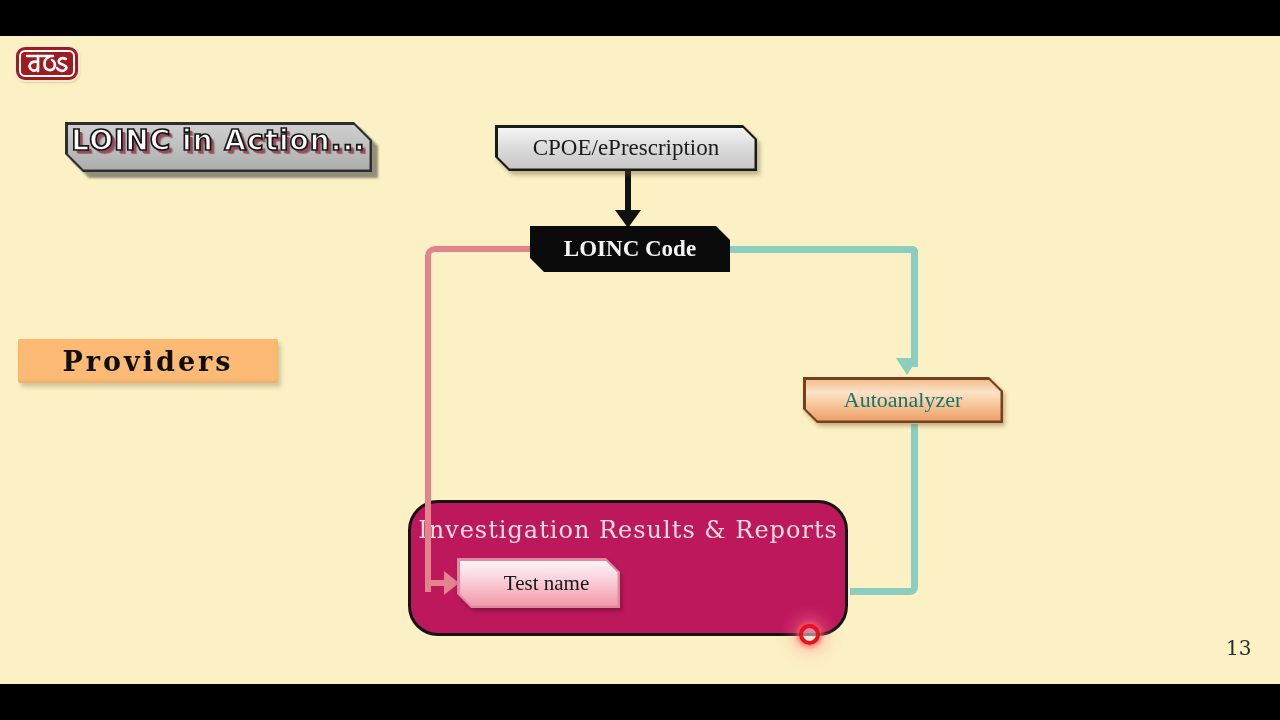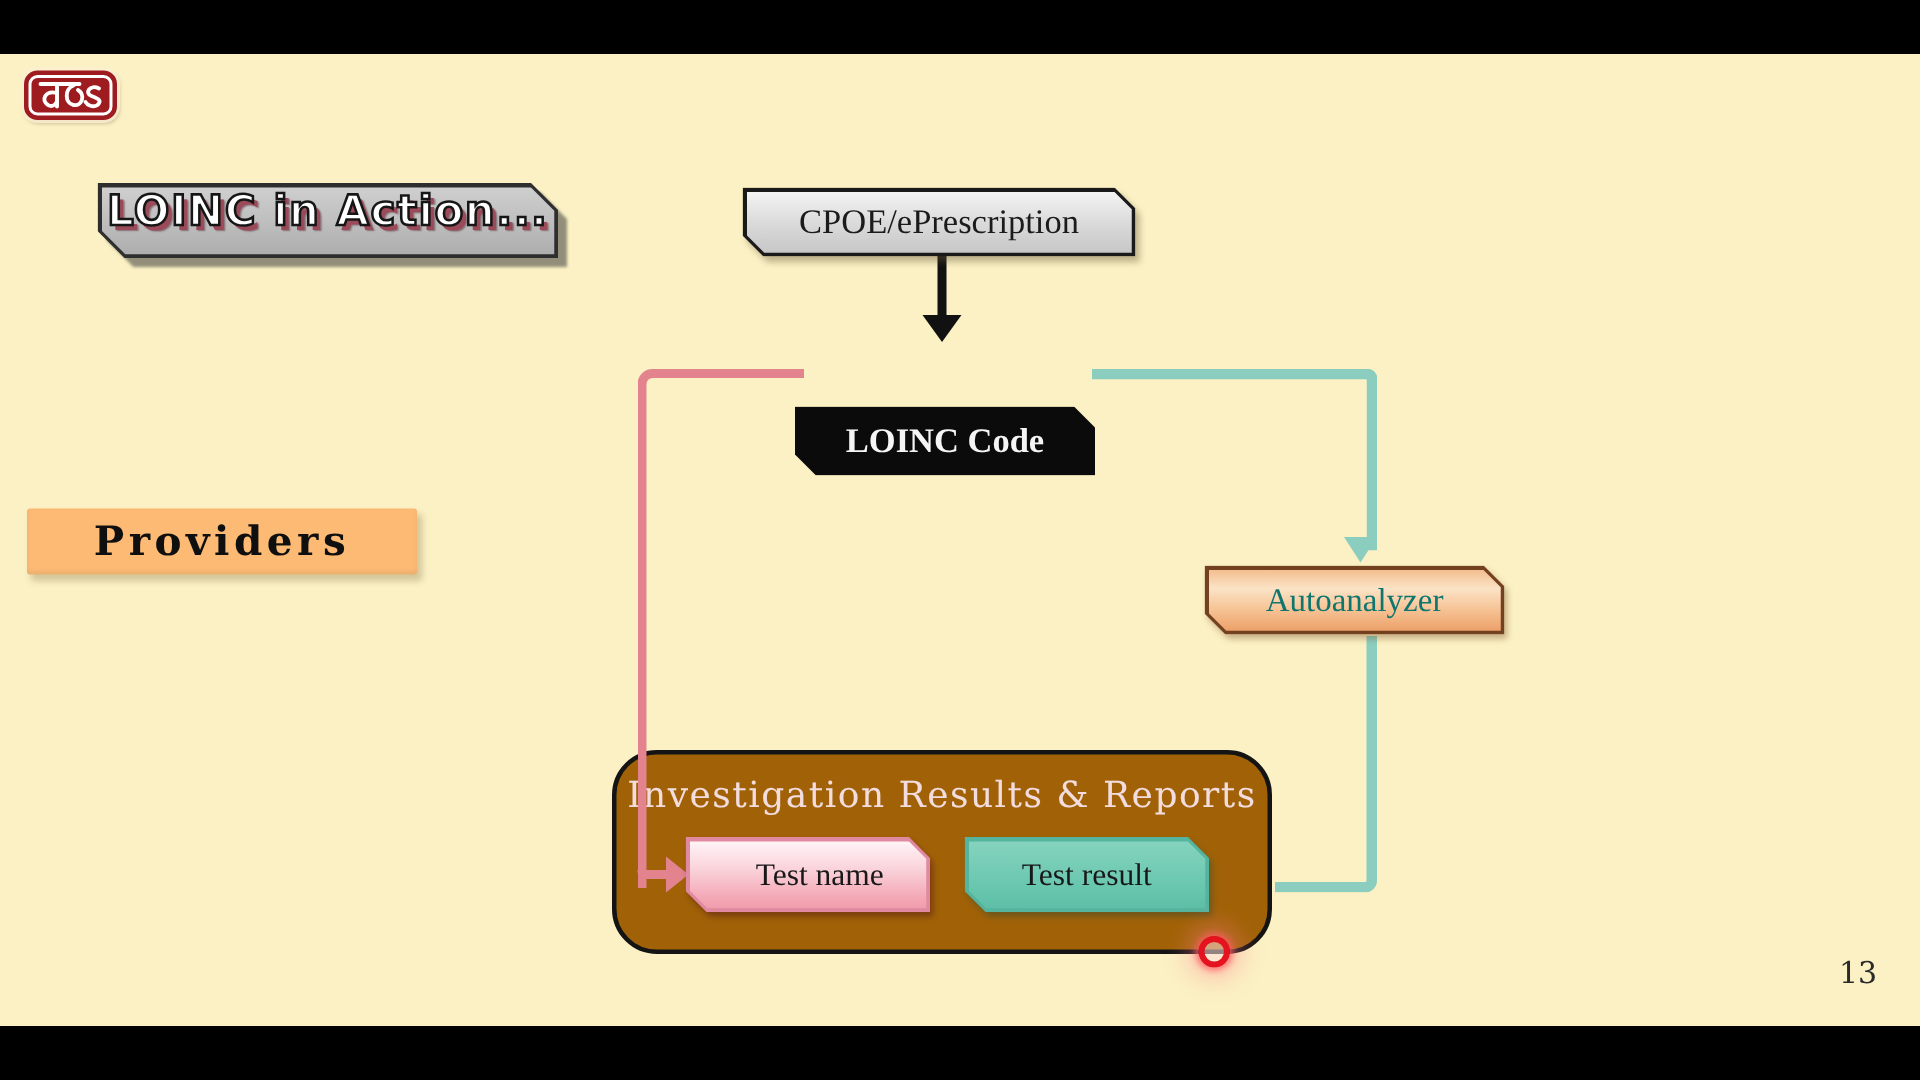--- a/index.html
+++ b/index.html
@@ -48,21 +48,21 @@
     padding-bottom:14px;
   }
 
   
   #cpoe-box{left:495px;top:125px;width:262px;height:46px;filter:drop-shadow(3px 4px 2px rgba(100,85,55,.4));z-index:4;}
   #cpoe-box .edge{background:#1A1A1A;}
   #cpoe-box .fill{background:linear-gradient(180deg,#F4F4F4 0%,#DDDDDD 45%,#C6C6C6 100%);}
   #cpoe-box .label{font-size:23px;color:#1b1b1b;}
 
   
-  #loinc-box{left:530px;top:226px;width:200px;height:46px;z-index:4;margin-top:45px;}
+  #loinc-box{left:530px;top:226px;width:200px;height:46px;z-index:4;}
   #loinc-box .edge{background:#0B0B0B;}
   #loinc-box .fill{background:#0B0B0B;}
   #loinc-box .label{font-size:23px;font-weight:bold;color:#F5F5F5;}
 
   
   #autoanalyzer-box{left:803px;top:377px;width:200px;height:46px;filter:drop-shadow(2px 3px 2px rgba(120,70,30,.4));z-index:4;}
   #autoanalyzer-box .edge{background:#73411F;}
   #autoanalyzer-box .fill{background:linear-gradient(180deg,#F3BE8F 0%,#FBE3C6 30%,#F6C294 65%,#EC9F68 100%);}
   #autoanalyzer-box .label{font-size:22px;color:#0f766e;}
 
@@ -72,21 +72,21 @@
     box-shadow:3px 4px 4px rgba(120,100,60,.3),inset 0 -2px 3px rgba(150,130,90,.18);
     display:flex;align-items:center;justify-content:center;z-index:4;border-radius:2px;
   }
   #providers-box .label{
     font-size:27px;font-weight:bold;letter-spacing:3px;color:#0f0f0f;
   }
 
   
   #results-panel{
     position:absolute;left:408px;top:500px;width:440px;height:136px;
-    background:#a16207;border:3px solid #141414;border-radius:30px;
+    background:#be185d;border:3px solid #141414;border-radius:30px;
     box-sizing:border-box;z-index:1;
   }
   #results-title{
     position:absolute;left:0;right:0;top:13px;text-align:center;
     font-size:24px;color:#F3DCDE;letter-spacing:1px;
   }
   #test-name-box{left:457px;top:558px;width:163px;height:50px;filter:drop-shadow(2px 3px 2px rgba(70,15,25,.45));z-index:2;}
   #test-name-box .edge{background:#E089A0;}
   #test-name-box .fill{background:linear-gradient(180deg,#FFF4F6 0%,#FAD3DB 40%,#F3A6B4 85%,#F09CAC 100%);}
   #test-name-box .label{font-size:21px;color:#181818;padding-left:16px;}
@@ -187,23 +187,18 @@
   </div>
 
   <div id="results-panel">
     <div id="results-title">Investigation Results &amp; Reports</div>
   </div>
   <div id="test-name-box" class="snip cut14">
     <div class="edge"></div>
     <div class="fill"></div>
     <div class="label">Test name</div>
   </div>
-  <div id="test-result-box" class="snip cut14">
-    <div class="edge"></div>
-    <div class="fill"></div>
-    <div class="label">Test result</div>
-  </div>
 
   <div id="laser-dot"></div>
 
   <div id="page-number">13</div>
 
 </div>
 
 </body></html>

